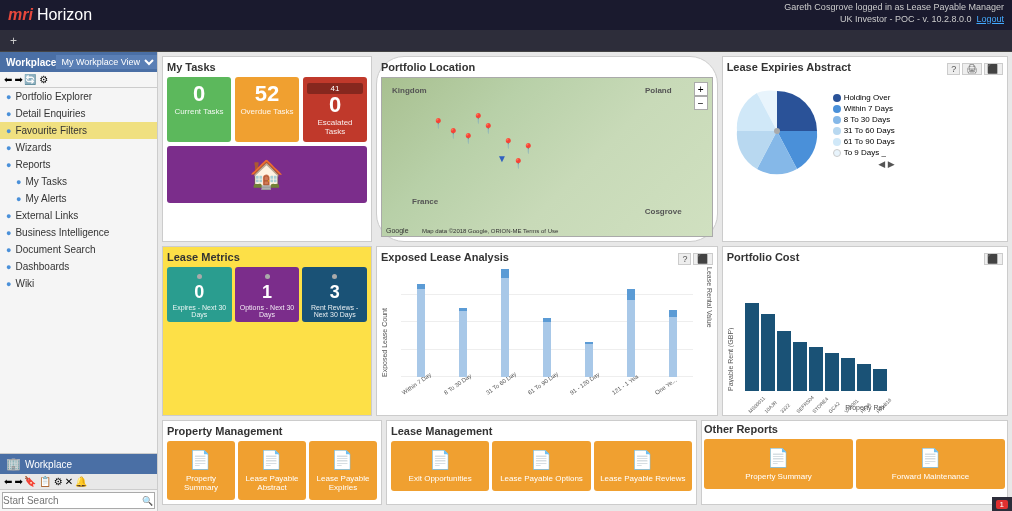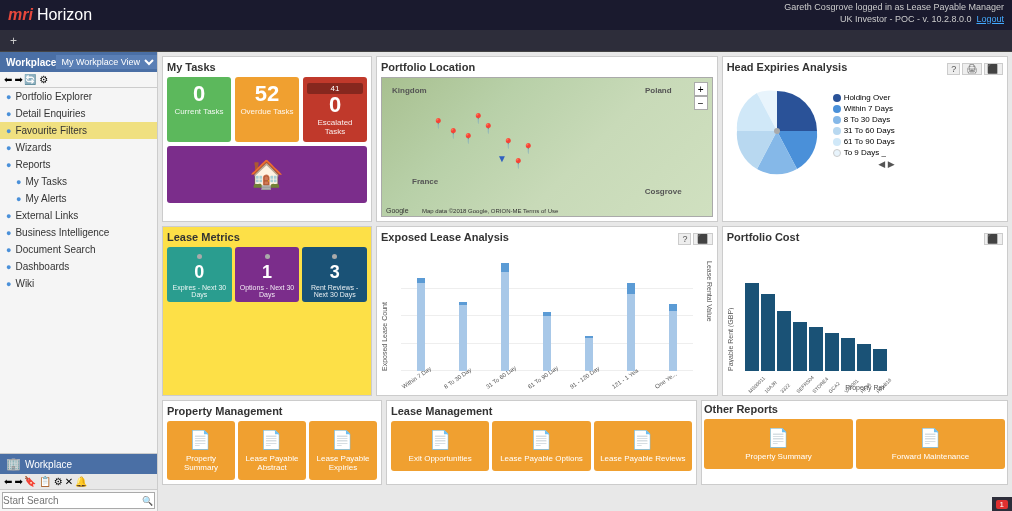--- a/index.html
+++ b/index.html
@@ -50,21 +50,21 @@
     .task-card.orange { background: #f0a030; }
     .task-card.red { background: #c0392b; }
     .task-card-num { font-size: 22px; font-weight: bold; line-height: 1; }
     .task-card-label { font-size: 8px; color: rgba(255,255,255,0.9); margin-top: 2px; }
     .task-card-badge { font-size: 8px; background: rgba(0,0,0,0.3); padding: 1px 3px; border-radius: 2px; }
     .home-card { background: #7b2d8b; color: white; padding: 12px; text-align: center; border-radius: 3px; }
     .home-icon { font-size: 28px; }
 
     
     .portfolio-location { flex: 1.2; background: white; border: 1px solid #ccc; padding: 4px; }
-    .map-container { background: #c8d8c0; height: 140px; position: relative; overflow: hidden; border: 1px solid #aaa; }
+    .map-container { background: #c8d8c0; height: 160px; position: relative; overflow: hidden; border: 1px solid #aaa; }
     .map-bg { width: 100%; height: 100%; background: linear-gradient(135deg, #a8c090 0%, #b8d0a8 30%, #c8dab8 60%, #d0e0c0 100%); position: relative; }
     .map-label { position: absolute; font-size: 8px; color: #555; font-weight: bold; }
     .map-pin { position: absolute; color: #e03030; font-size: 10px; }
     .map-pin.blue { color: #3060c0; }
     .map-controls { position: absolute; right: 4px; top: 4px; display: flex; flex-direction: column; }
     .map-ctrl-btn { background: white; border: 1px solid #aaa; width: 14px; height: 14px; font-size: 10px; text-align: center; cursor: pointer; line-height: 13px; }
 
     
     .lease-expiries { flex: 1; background: white; border: 1px solid #ccc; padding: 4px; }
     .chart-controls { display: flex; gap: 2px; float: right; }
@@ -231,21 +231,21 @@
             <div class="task-card-badge">41</div>
             <div class="task-card-num">0</div>
             <div class="task-card-label">Escalated Tasks</div>
           </div>
         </div>
         <div class="home-card">
           <div class="home-icon">🏠</div>
         </div>
       </div>
 
-      <div class="portfolio-location" style="min-width:230px;">
+      <div class="portfolio-location" style="min-width:230px;border-radius:28px;">
         <div class="section-title">Portfolio Location</div>
         <div class="map-container">
           <div class="map-bg">
 
             <span class="map-label" style="top:8px; left:10px;">Kingdom</span>
             <span class="map-label" style="top:8px; right:40px;">Poland</span>
             <span class="map-label" style="bottom:30px; left:30px;">France</span>
             <span class="map-label" style="bottom:20px; right:30px;">Cosgrove</span>
 
             <span class="map-pin" style="top:40px; left:50px;">📍</span>
@@ -264,21 +264,21 @@
             </div>
 
             <span style="position:absolute; bottom:2px; left:4px; font-size:7px; color:#333;">Google</span>
             <span style="position:absolute; bottom:2px; left:40px; font-size:6px; color:#333;">Map data ©2018 Google, ORION-ME Terms of Use</span>
           </div>
         </div>
       </div>
 
       <div class="lease-expiries" style="min-width:190px;">
         <div style="display:flex; align-items:center; justify-content:space-between; margin-bottom:4px;">
-          <div class="section-title">Head Expiries Analysis</div>
+          <div class="section-title">Lease Expiries Abstract</div>
           <div class="chart-controls">
             <span class="chart-ctrl">?</span>
             <span class="chart-ctrl">🖨</span>
             <span class="chart-ctrl">⬛</span>
           </div>
         </div>
         <div class="pie-area">
           <svg class="pie-svg" width="100" height="100">
 
             <circle cx="50" cy="50" r="40" fill="#e8f4fc"></circle>
@@ -344,21 +344,21 @@
           </div>
           <div class="metric-card blue-dark">
             <div class="metric-dot"></div>
             <div class="metric-card-num">3</div>
             <div class="metric-card-label">Rent Reviews - Next 30 Days</div>
           </div>
         </div>
       </div>
 
       <div class="exposed-lease" style="min-width:230px;">
-        <div style="display:flex; align-items:center; justify-content:space-between; margin-bottom:14px;">
+        <div style="display:flex; align-items:center; justify-content:space-between; margin-bottom:0;">
           <div class="section-title">Exposed Lease Analysis</div>
           <div class="chart-icon-bar">
             <span class="chart-ctrl">?</span>
             <span class="chart-ctrl">⬛</span>
           </div>
         </div>
         <div style="position:relative; height:130px;">
 
           <div style="position:absolute; left:0; top:0; height:110px; writing-mode:vertical-lr; transform:rotate(180deg); font-size:7px; color:#555;">Exposed Lease Count</div>
 

